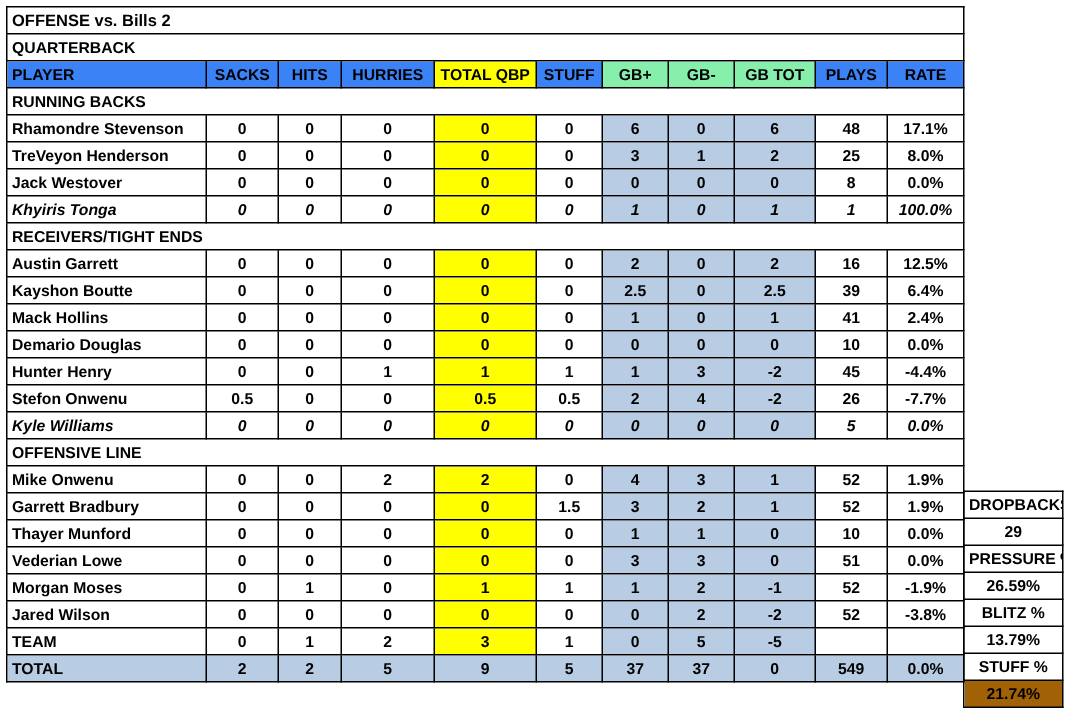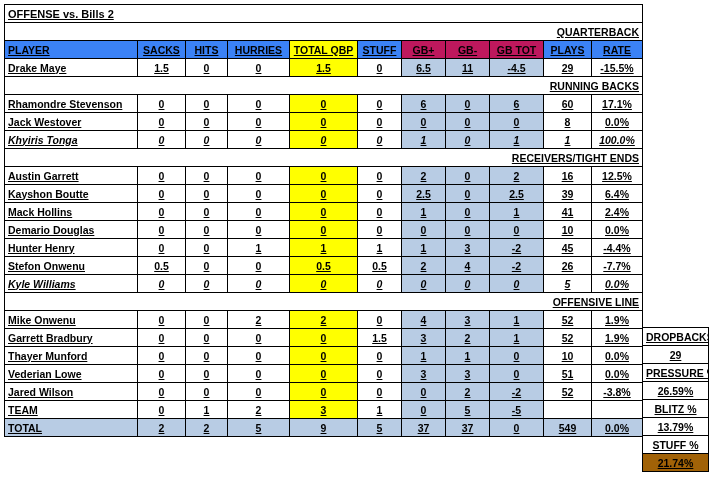--- a/index.html
+++ b/index.html
@@ -8,21 +8,20 @@
     position:relative;
     width:713px;height:478px;
     background:#ffffff;
     overflow:hidden;
   }
   table{
     border-collapse:collapse;
     table-layout:fixed;
     font-size:10.5px;
     color:#000;
-    text-decoration:underline;
   }
   #main-table{
     position:absolute;left:4px;top:4px;
     width:638px;
   }
   td,th{
     border:1px solid #000;
     height:17px;
     padding:0 3px;
     text-align:center;
@@ -30,32 +29,32 @@
     overflow:hidden;
     font-weight:bold;
   }
   .title-cell{
     text-align:left;
     background:#ffffff;
     font-weight:bold;
     font-size:11px;
   }
   .section-cell{
-    text-align:right;
+    text-align:left;
     font-weight:bold;
     background:#ffffff;
   }
   .hdr td{font-weight:bold;background:#3b82f6;}
   .name{text-align:left;font-weight:bold;}
   .italic .name{font-style:italic;font-weight:bold;}
   .italic td{font-style:italic;}
   .yellow{background:#ffff00;}
   .blue{background:#b8cce4;}
   .hdr .yellow{background:#ffff00;}
-  .hdr .blue{background:#be185d;margin-top:44px;}
+  .hdr .blue{background:#86efac;margin-top:44px;}
   .total-row td{background:#b8cce4;}
   .total-row .name{background:#b8cce4;}
   
   #side-table{
     position:absolute;left:642px;top:327px;
     width:67px;
   }
   #side-table td{
     border:1px solid #000;
     height:17px;
@@ -111,48 +110,48 @@
           <td>HITS</td>
           <td>HURRIES</td>
           <td class="yellow">TOTAL QBP</td>
           <td>STUFF</td>
           <td class="blue">GB+</td>
           <td class="blue">GB-</td>
           <td class="blue">GB TOT</td>
           <td>PLAYS</td>
           <td>RATE</td>
         </tr>
-        <tr class="data-row">
-          <td class="name">Drake Maye</td>
-          <td class="">1.5</td>
-          <td class="">0</td>
-          <td class="">0</td>
-          <td class="yellow">1.5</td>
-          <td class="">0</td>
-          <td class="blue">6.5</td>
-          <td class="blue">11</td>
-          <td class="blue">-4.5</td>
-          <td class="">29</td>
-          <td class="">-15.5%</td>
-        </tr>
         <tr>
           <td class="section-cell" colspan="11">RUNNING BACKS</td>
         </tr>
         <tr class="data-row">
           <td class="name">Rhamondre Stevenson</td>
           <td class="">0</td>
           <td class="">0</td>
           <td class="">0</td>
           <td class="yellow">0</td>
           <td class="">0</td>
           <td class="blue">6</td>
           <td class="blue">0</td>
           <td class="blue">6</td>
-          <td class="">60</td>
+          <td class="">48</td>
           <td class="">17.1%</td>
+        </tr>
+        <tr class="data-row">
+          <td class="name">TreVeyon Henderson</td>
+          <td class="">0</td>
+          <td class="">0</td>
+          <td class="">0</td>
+          <td class="yellow">0</td>
+          <td class="">0</td>
+          <td class="blue">3</td>
+          <td class="blue">1</td>
+          <td class="blue">2</td>
+          <td class="">25</td>
+          <td class="">8.0%</td>
         </tr>
         <tr class="data-row">
           <td class="name">Jack Westover</td>
           <td class="">0</td>
           <td class="">0</td>
           <td class="">0</td>
           <td class="yellow">0</td>
           <td class="">0</td>
           <td class="blue">0</td>
           <td class="blue">0</td>
@@ -314,20 +313,33 @@
           <td class="">0</td>
           <td class="">0</td>
           <td class="">0</td>
           <td class="yellow">0</td>
           <td class="">0</td>
           <td class="blue">3</td>
           <td class="blue">3</td>
           <td class="blue">0</td>
           <td class="">51</td>
           <td class="">0.0%</td>
+        </tr>
+        <tr class="data-row">
+          <td class="name">Morgan Moses</td>
+          <td class="">0</td>
+          <td class="">1</td>
+          <td class="">0</td>
+          <td class="yellow">1</td>
+          <td class="">1</td>
+          <td class="blue">1</td>
+          <td class="blue">2</td>
+          <td class="blue">-1</td>
+          <td class="">52</td>
+          <td class="">-1.9%</td>
         </tr>
         <tr class="data-row">
           <td class="name">Jared Wilson</td>
           <td class="">0</td>
           <td class="">0</td>
           <td class="">0</td>
           <td class="yellow">0</td>
           <td class="">0</td>
           <td class="blue">0</td>
           <td class="blue">2</td>

